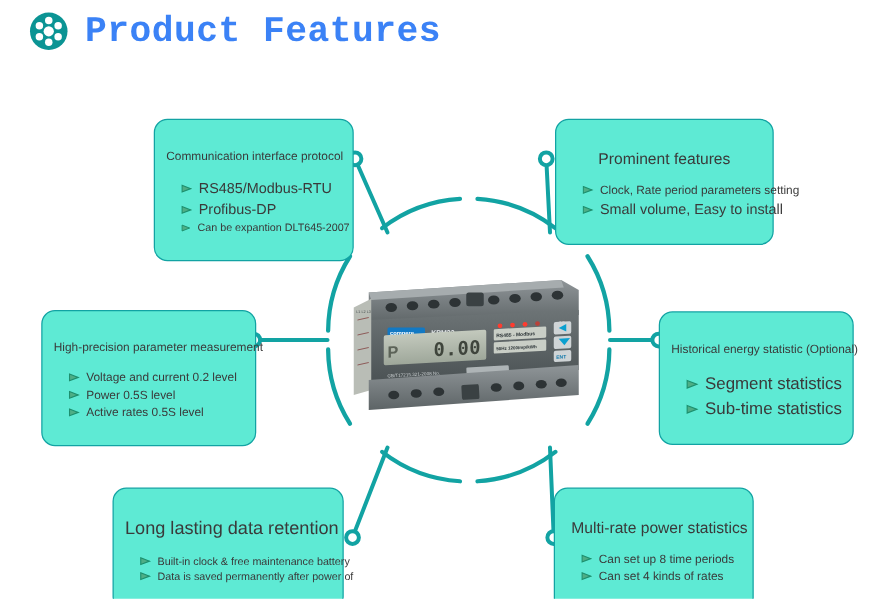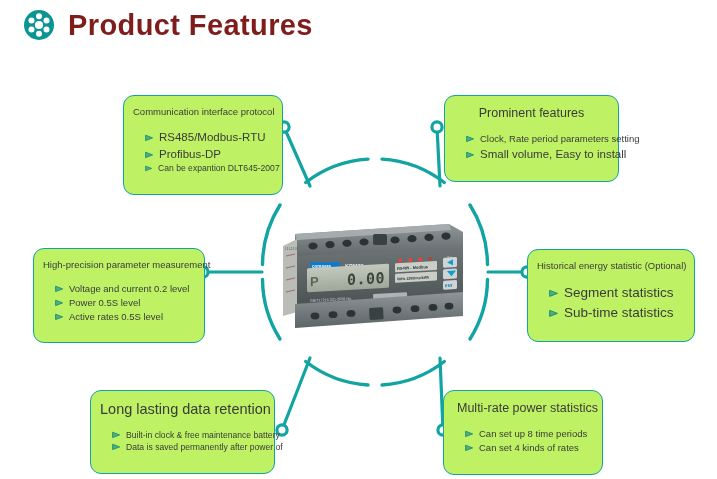--- a/index.html
+++ b/index.html
@@ -27,23 +27,24 @@
   }
   #header .title-icon {
     width: 34px;
     height: 34px;
     flex: 0 0 34px;
     display: block;
   }
   #header .title-text {
     font-size: 29px;
     font-weight: bold;
-    color: #7f1d1d;
+    color: #3b82f6;
     letter-spacing: 0.4px;
     white-space: nowrap;
+    font-family: Liberation Mono, monospace;
   }
 
   
   #diagram-svg {
     position: absolute;
     left: 0;
     top: 0;
     width: 717px;
     height: 479px;
     pointer-events: none;
@@ -56,24 +57,24 @@
     top: 212px;
     width: 196px;
     height: 118px;
   }
   .meter-svg { display:block; width:100%; height:100%; }
 
   
   .callout {
     position: absolute;
     box-sizing: border-box;
-    background: #bef264;
+    background: #5eead4;
     border: 1.6px solid #12a3a3;
     border-radius: 11px;
-    padding: 10px 9px 7px 9px;
+    padding: 24px 9px 7px 9px;
   }
   .callout .c-head {
     color: #3a3a3a;
     white-space: nowrap;
     margin-bottom: 2px;
   }
   .callout ul {
     list-style: none;
     margin: 12px;
     padding: 0;
@@ -102,21 +103,21 @@
   .li-sm { font-size: 9.5px; text-align: right; }
   .li-md { font-size: 11.5px; }
   .li-lg { font-size: 13.5px; }
 
   
   #box-comm      { left:123px; top:95px;  width:160px; }
   #box-comm .c-head { text-align:left; }
   #box-prominent { left:444px; top:95px;  width:175px; }
   #box-prominent .c-head { text-align:center; }
   #box-precision { left:33px;  top:248px; width:172px; }
-  #box-history   { left:527px; top:249px; width:168px; }
+  #box-history   { left:527px; top:249px; width:156px; }
   #box-retention { left:90px;  top:390px; width:185px; }
   #box-retention .c-head { text-align:center; }
   #box-multirate { left:443px; top:390px; width:160px; }
   #box-multirate .c-head { text-align:left; padding-left:4px; }
 </style>
 </head>
 <body>
 
 <div id="header">
   <span class="title-icon">

